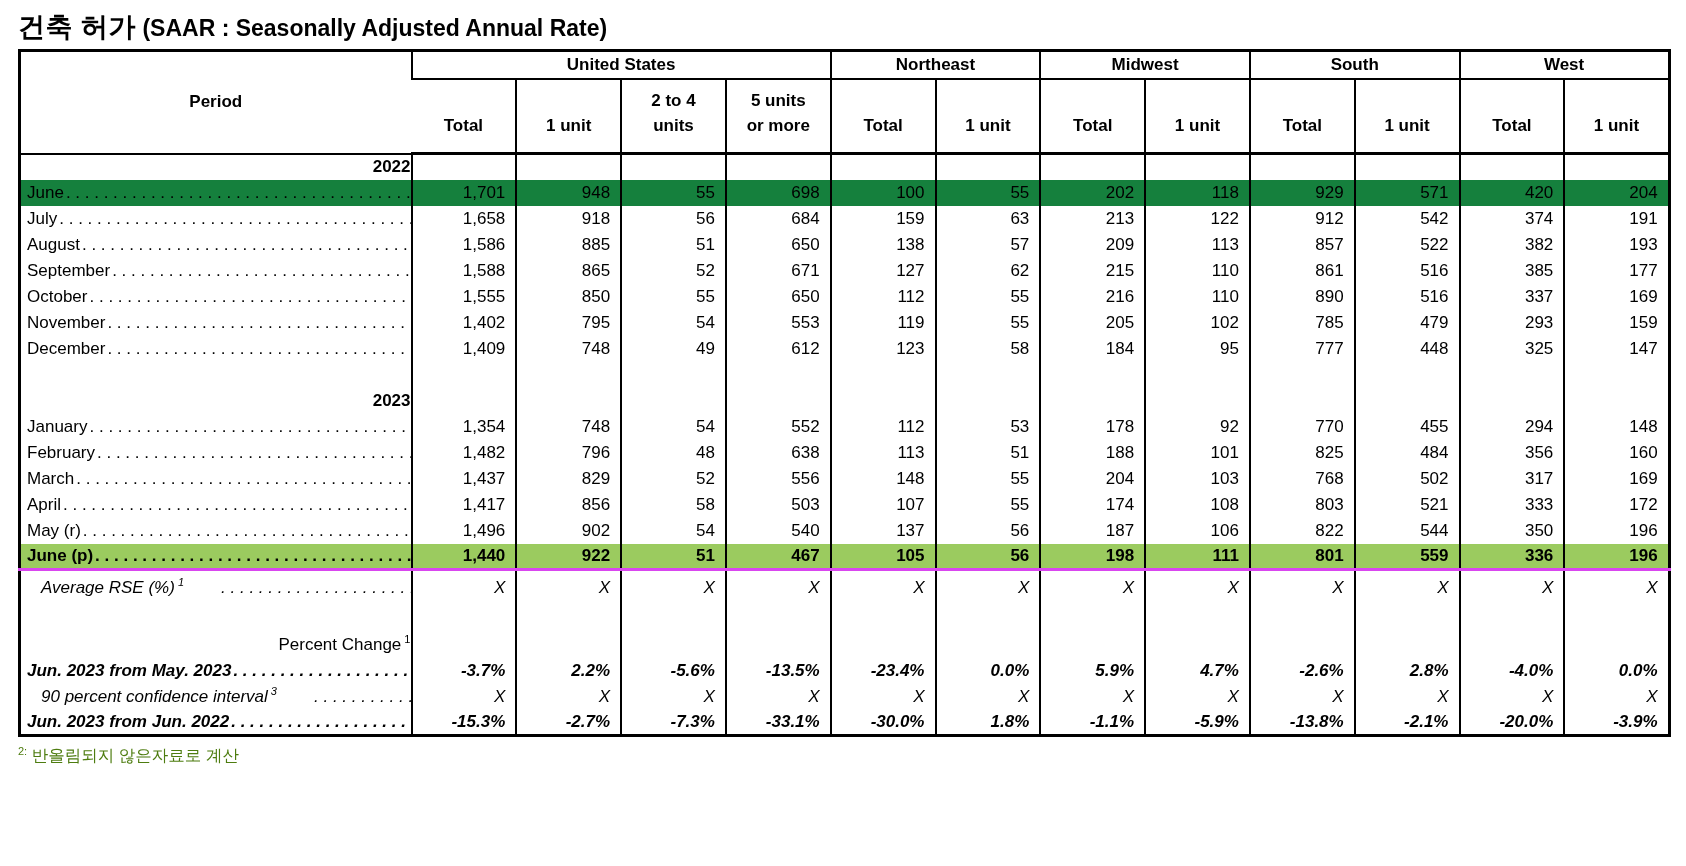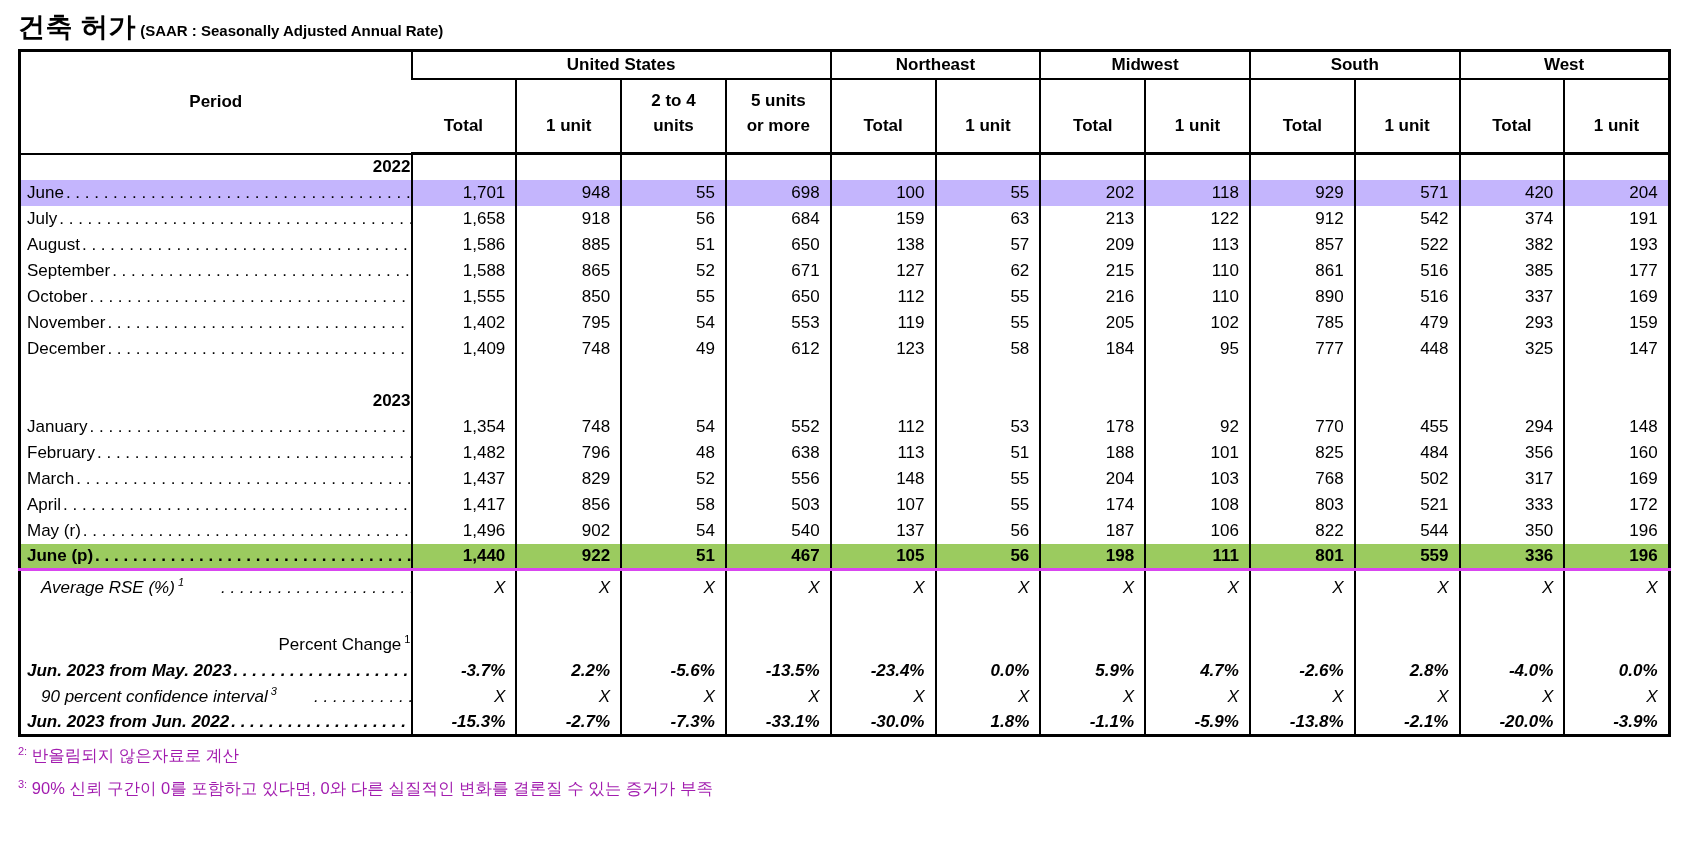--- a/index.html
+++ b/index.html
@@ -11,21 +11,21 @@
   }
   .page { padding: 6px 18px 0 18px; }
 
   h1.title {
     margin: 2px 0 6px 0;
     font-weight: 700;
     line-height: 1.1;
     white-space: nowrap;
   }
   .title-ko { font-size: 27px; letter-spacing: 0.5px; }
-  .title-en { font-size: 15px; }
+  .title-en { font-size: 23px; }
 
   table.permits {
     border-collapse: collapse;
     table-layout: fixed;
     width: 1650px;
     border: 3px solid #000;
   }
   col.c-period { width: 392px; }
   col.c-data   { width: 104.8px; }
 
@@ -81,27 +81,27 @@
   .leader::after {
     content: ". . . . . . . . . . . . . . . . . . . . . . . . . . . . . . . . . . . . . . . . . . . . . . . . . . . . . . . . . . . . . . . . . . . .";
     letter-spacing: 0px;
   }
   sup { font-size: 11px; line-height: 0; }
 
   .bold { font-weight: 700; }
   .italic { font-style: italic; }
   .bold-italic { font-weight: 700; font-style: italic; }
 
-  tr.hl-yellow td { background: #c4b5fd; }
+  tr.hl-yellow td { background: #15803d; }
   tr.hl-green  td { background: #9BCB5F; }
   tr.thick-bottom td { border-bottom: 3px solid #d946ef; }
 
   
   .footnotes { margin-top: 8px; }
-  .footnote { font-size: 16.5px; margin: 0 0 11px 0; color: #a21caf; }
+  .footnote { font-size: 16.5px; margin: 0 0 11px 0; color: #4d7c0f; }
   .footnote sup { font-size: 11px; font-weight: 400; }
   .source { font-size: 14.5px; font-weight: 700; margin-top: 14px; }
 </style>
 </head>
 <body>
 
 <div class="page">
 
   <h1 class="title"><span class="title-ko">건축 허가</span><span class="title-en"> (SAAR : Seasonally Adjusted Annual Rate)</span></h1>
 
@@ -573,16 +573,15 @@
           <td class="val bold-italic">-13.8%</td>
           <td class="val bold-italic">-2.1%</td>
           <td class="val bold-italic">-20.0%</td>
           <td class="val bold-italic">-3.9%</td>
         </tr>
       </tbody>
   </table>
 
   <div class="footnotes">
     <div class="footnote"><sup>2:</sup> <span>반올림되지 않은자료로 계산</span></div>
-    <div class="footnote"><sup>3:</sup> <span>90% 신뢰 구간이 0를 포함하고 있다면, 0와 다른 실질적인 변화를 결론질 수 있는 증거가 부족</span></div>
   </div>
 
 </div>
 
 </body></html>

